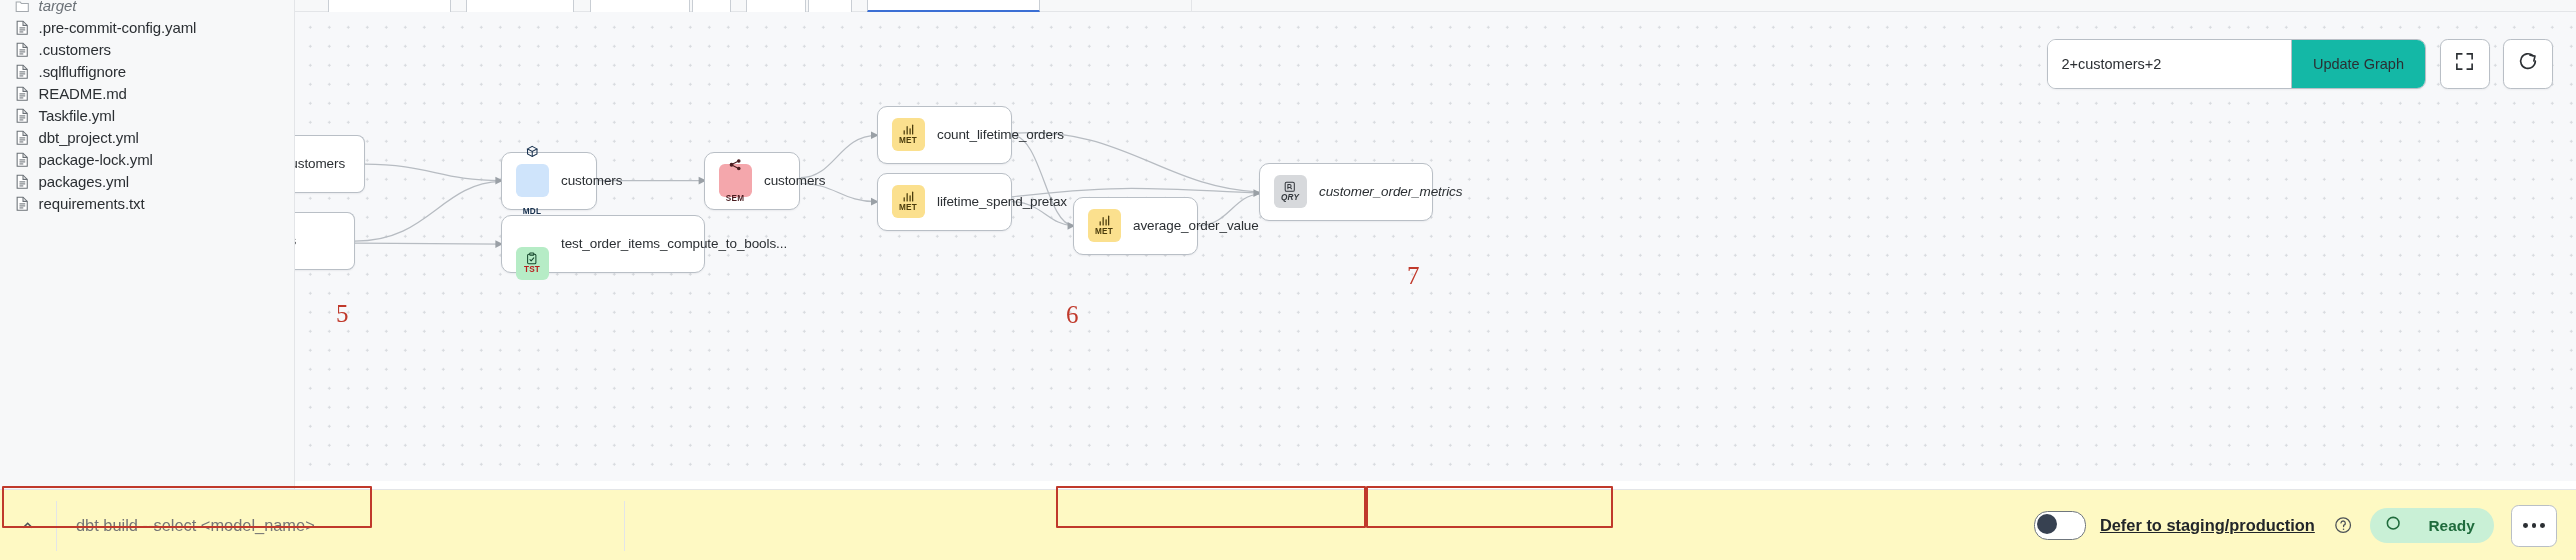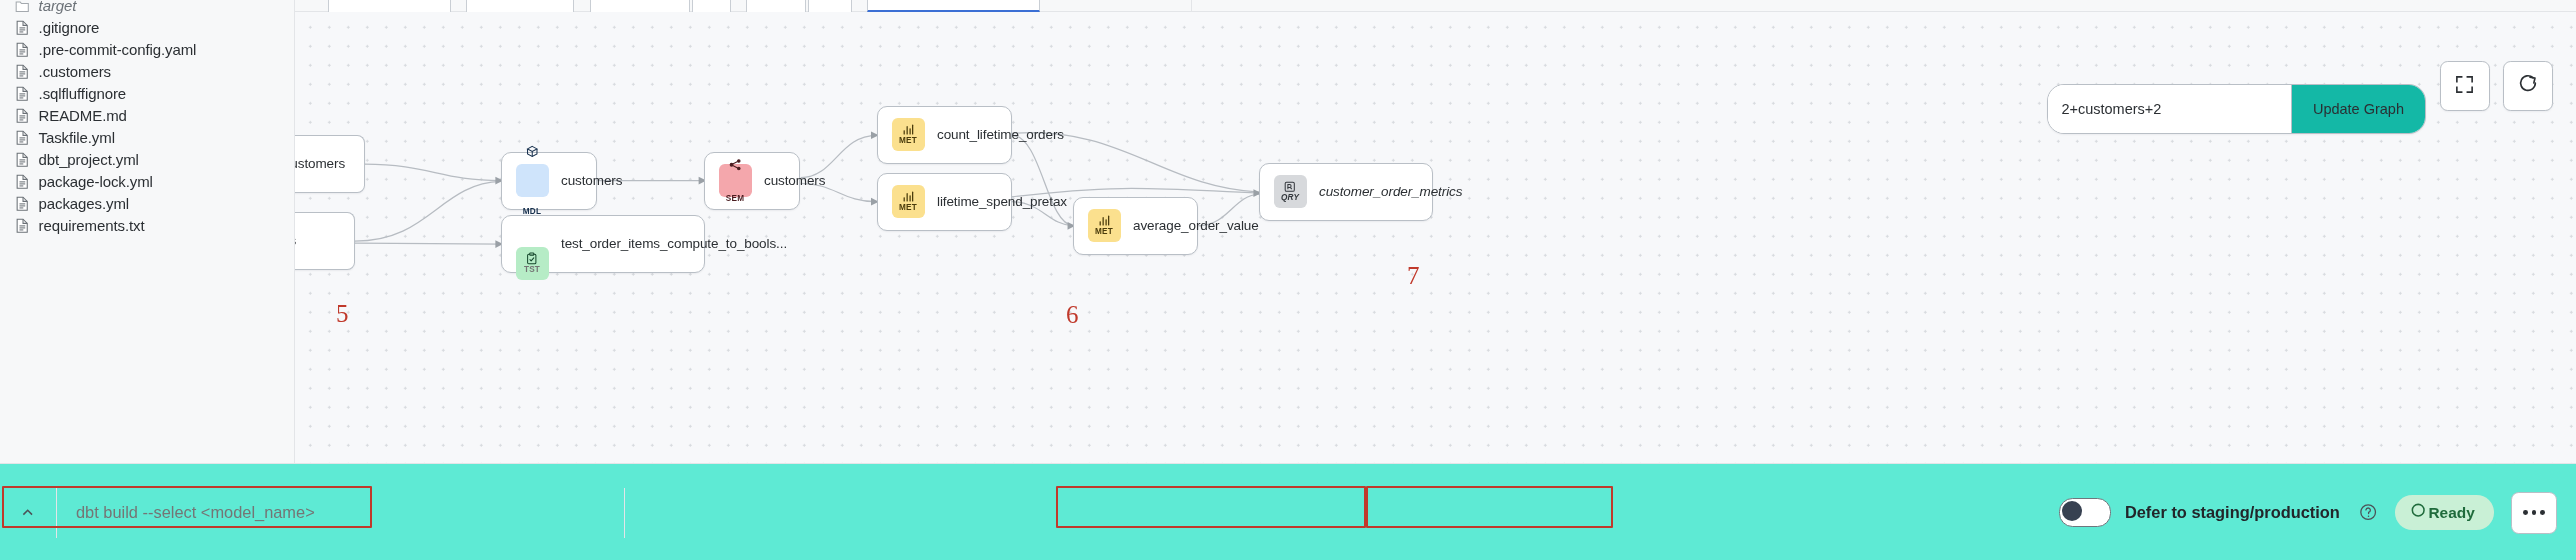--- a/index.html
+++ b/index.html
@@ -145,21 +145,21 @@
   }
   .node-label {
     font-size: 13.5px;
     color: #2b2f33;
     white-space: nowrap;
     letter-spacing: -0.1px;
   }
   .badge-mdl { background: #cfe4fb; color: #17304d; gap: 48px; }
   .badge-sem { background: #f4a7ac; color: #4a1c20; gap: 22px; }
   .badge-met { background: #fbe08e; color: #4b3c0c; }
-  .badge-tst { background: #b6ecc6; color: #737373; margin-top: 40px; }
+  .badge-tst { background: #b6ecc6; color: #b91c1c; margin-top: 40px; }
   .badge-qry { background: #d7d9dc; color: #33373c; }
 
   .node.clipped {
     border-left: none;
     border-radius: 0 7.7px 7.7px 0;
     padding-left: 0;
   }
   .node.clipped .node-label { margin-left: 0; }
 
   
@@ -169,25 +169,24 @@
     top: 27px;
     display: flex;
     align-items: center;
     gap: 13.5px;
   }
   .input-group {
     display: flex;
     align-items: stretch;
     height: 48px;
     border: 1px solid #b9bfc6;
-    border-radius: 17px;
+    border-radius: 9px;
     overflow: hidden;
     background: #fff;
     box-shadow: 0 1px 1.9px rgba(20,25,35,0.05);
-    margin-top: 45px;
   }
   #selector-input {
     width: 216px;
     border: none;
     outline: none;
     padding: 0 13.5px;
     font-size: 14.5px;
     color: #2b2f33;
     font-family: "Liberation Sans", sans-serif;
     background: #fff;
@@ -214,22 +213,22 @@
     justify-content: center;
     cursor: pointer;
     box-shadow: 0 1px 1.9px rgba(20,25,35,0.05);
   }
 
   
   #bottombar {
     position: absolute;
     left: 0; bottom: 0;
     width: 2576px;
-    height: 98px;
-    background: #5eead4;
+    height: 72px;
+    background: #fef9c3;
     border-top: 1px solid #e3e5e8;
     box-sizing: border-box;
     display: flex;
     align-items: center;
   }
   #cmd-wrap {
     display: flex;
     align-items: center;
     height: 50px;
     width: 624px;
@@ -284,31 +283,32 @@
     left: 1.9px; top: 1.9px;
     width: 20px; height: 20px;
     border-radius: 50%;
     background: #374151;
   }
   .toggle-label {
     font-size: 16.4px;
     font-weight: 700;
     color: #22262a;
     white-space: nowrap;
+    text-decoration: underline;
   }
   .help-icon {
     display: inline-flex;
     align-items: center;
     margin-left: 5.8px;
     cursor: pointer;
   }
   .status-pill {
     display: flex;
     align-items: center;
-    gap: 2px;
+    gap: 27px;
     background: #c9f0d6;
     border-radius: 17.3px;
     height: 35px;
     padding: 0 19px 0 15.4px;
   }
   .status-text {
     font-size: 15.4px;
     font-weight: 700;
     color: #1f6b3c;
     white-space: nowrap;
@@ -356,32 +356,20 @@
 
   <div id="sidebar">
     <div class="file-list" id="file-list">
         <div class="file-row folder">
           <span class="file-icon">
             <svg width="14.5" height="15.4" viewBox="0 0 15 16" fill="none" stroke="#a4a9ae" stroke-width="1.1">
               <path d="M1.2 4.2 h4.2 l1.3 1.5 h7.1 v8.3 h-12.6 z" fill="#ffffff"></path>
             </svg>
           </span>
           <span class="file-label">target</span>
-        </div>
-        <div class="file-row">
-          <span class="file-icon">
-            <svg width="14.5" height="15.4" viewBox="0 0 15 16" fill="none" stroke="#6b7177" stroke-width="1.1">
-              <path d="M2.2 1.2 h6.1 l4.4 4.4 v9.2 h-10.5 z" fill="#ffffff"></path>
-              <path d="M8.3 1.2 v4.4 h4.4"></path>
-              <path d="M4.6 8.2 h6"></path>
-              <path d="M4.6 10.3 h6"></path>
-              <path d="M4.6 12.4 h4"></path>
-            </svg>
-          </span>
-          <span class="file-label">.gitignore</span>
         </div>
         <div class="file-row">
           <span class="file-icon">
             <svg width="14.5" height="15.4" viewBox="0 0 15 16" fill="none" stroke="#6b7177" stroke-width="1.1">
               <path d="M2.2 1.2 h6.1 l4.4 4.4 v9.2 h-10.5 z" fill="#ffffff"></path>
               <path d="M8.3 1.2 v4.4 h4.4"></path>
               <path d="M4.6 8.2 h6"></path>
               <path d="M4.6 10.3 h6"></path>
               <path d="M4.6 12.4 h4"></path>
             </svg>

